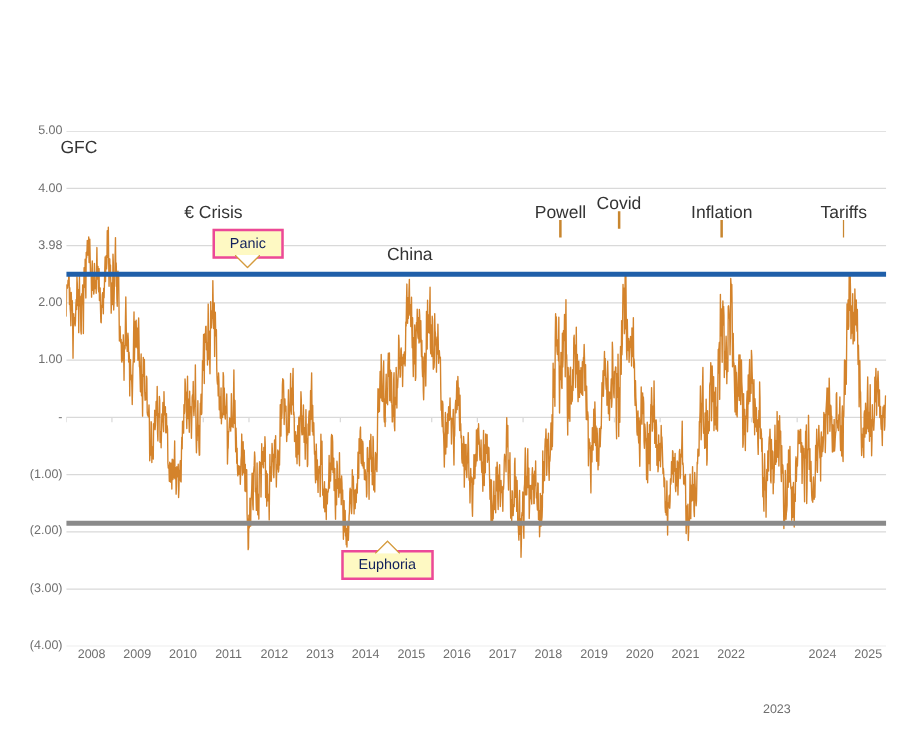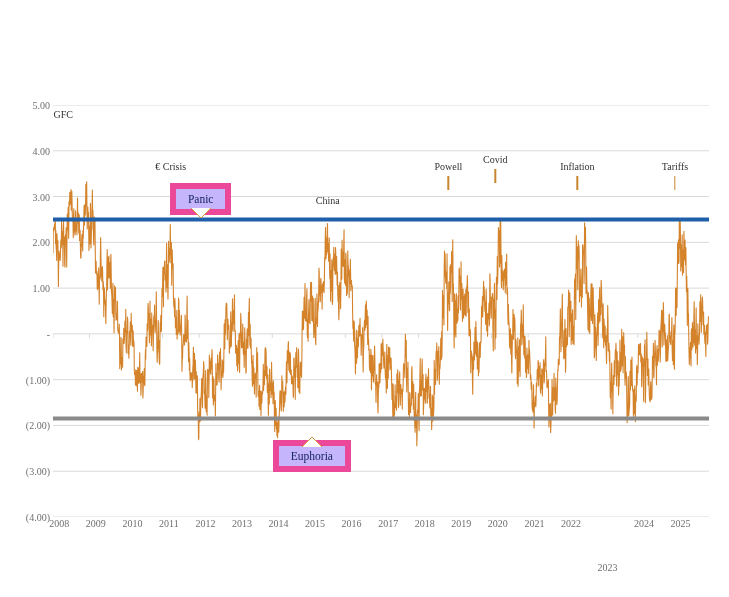--- a/index.html
+++ b/index.html
@@ -23,21 +23,21 @@
   }
   .subtitle{
     position:absolute;left:23px;top:50px;
     font-size:15px;font-weight:normal;
     color:#5478b4;white-space:nowrap;
   }
 
   
   .chart-area{
     position:absolute;
-    left:0;top:88px;width:623px;height:452px;font-family:Liberation Serif, serif;
+    left:0;top:88px;width:623px;height:452px;
   }
   .plot{
     position:absolute;
     left:53px;top:17px;
     width:656px;height:412px;
   }
   .plot svg{display:block;}
 
   
   .ylab{
@@ -46,48 +46,48 @@
     width:46px;
     text-align:right;
     font-size:10px;
     color:#6f6f6f;
     transform:translateY(-50%);
     white-space:nowrap;
   }
   .yaxis-wrap{position:absolute;left:0;top:17px;width:50px;height:412px;}
 
   
-  .xaxis-wrap{position:absolute;left:41px;top:430px;width:656px;height:20px;}
+  .xaxis-wrap{position:absolute;left:55px;top:430px;width:656px;height:20px;}
   .xlab{
     position:absolute;top:0;
     font-size:10px;color:#6f6f6f;
     transform:translateX(-50%);
     white-space:nowrap;
   }
 
   
   .event{
     position:absolute;
-    font-size:10px;color:#333;
+    font-size:14px;color:#333;
     transform:translateX(-50%);
     white-space:nowrap;
     text-align:left;
   }
   .event-tick{
     position:absolute;
     width:1.4px;
     background:#c8862f;
     transform:translateX(-50%);
   }
 
   
   .callout{
     position:absolute;
-    border:6px solid #ec4899;
-    background:#c4b5fd;
+    border:2px solid #ec4899;
+    background:#fef9c3;
     color:#12215c;
     font-size:11.5px;
     padding:4px 12px;
     box-sizing:border-box;
     text-align:center;
     white-space:nowrap;
     z-index:6;
   }
   .callout .tail{
     position:absolute;
@@ -107,21 +107,21 @@
 </head>
 <body>
 
 <div id="root">
 
 
   <div class="chart-area">
     <div class="yaxis-wrap">
         <div class="ylab" style="top: 0px;">5.00</div>
         <div class="ylab" style="top: 45.8px;">4.00</div>
-        <div class="ylab" style="top: 91.6px;">3.00</div>
+        <div class="ylab" style="top: 91.6px;">3.98</div>
         <div class="ylab" style="top: 137.3px;">2.00</div>
         <div class="ylab" style="top: 183.1px;">1.00</div>
         <div class="ylab" style="top: 228.9px;">-</div>
         <div class="ylab" style="top: 274.7px;">(1.00)</div>
         <div class="ylab" style="top: 320.4px;">(2.00)</div>
         <div class="ylab" style="top: 366.2px;">(3.00)</div>
         <div class="ylab" style="top: 412px;">(4.00)</div>
       </div>
     <div class="plot">
       <svg id="plot-svg" width="656" height="412" viewBox="0 0 656 412">

